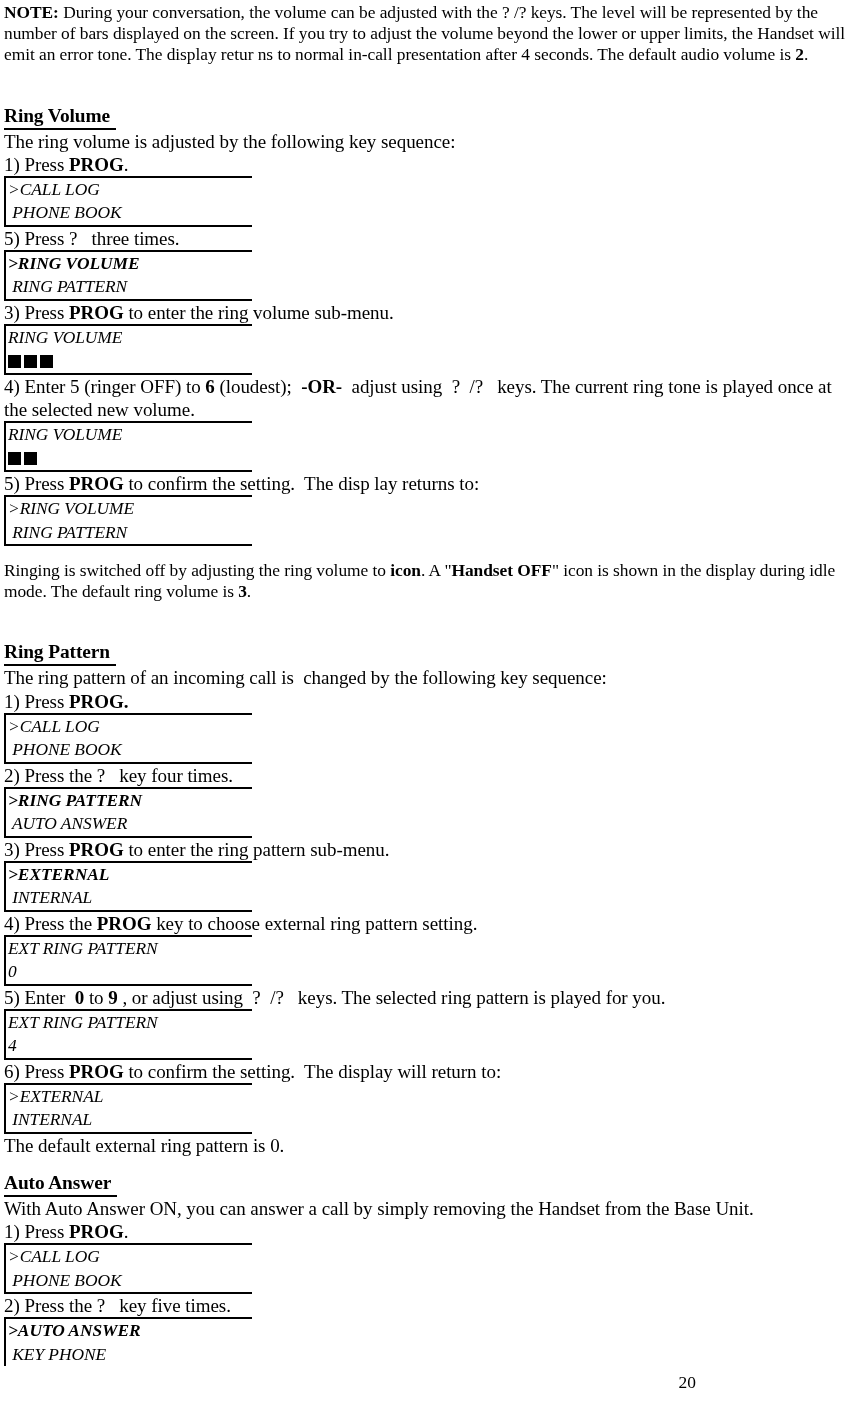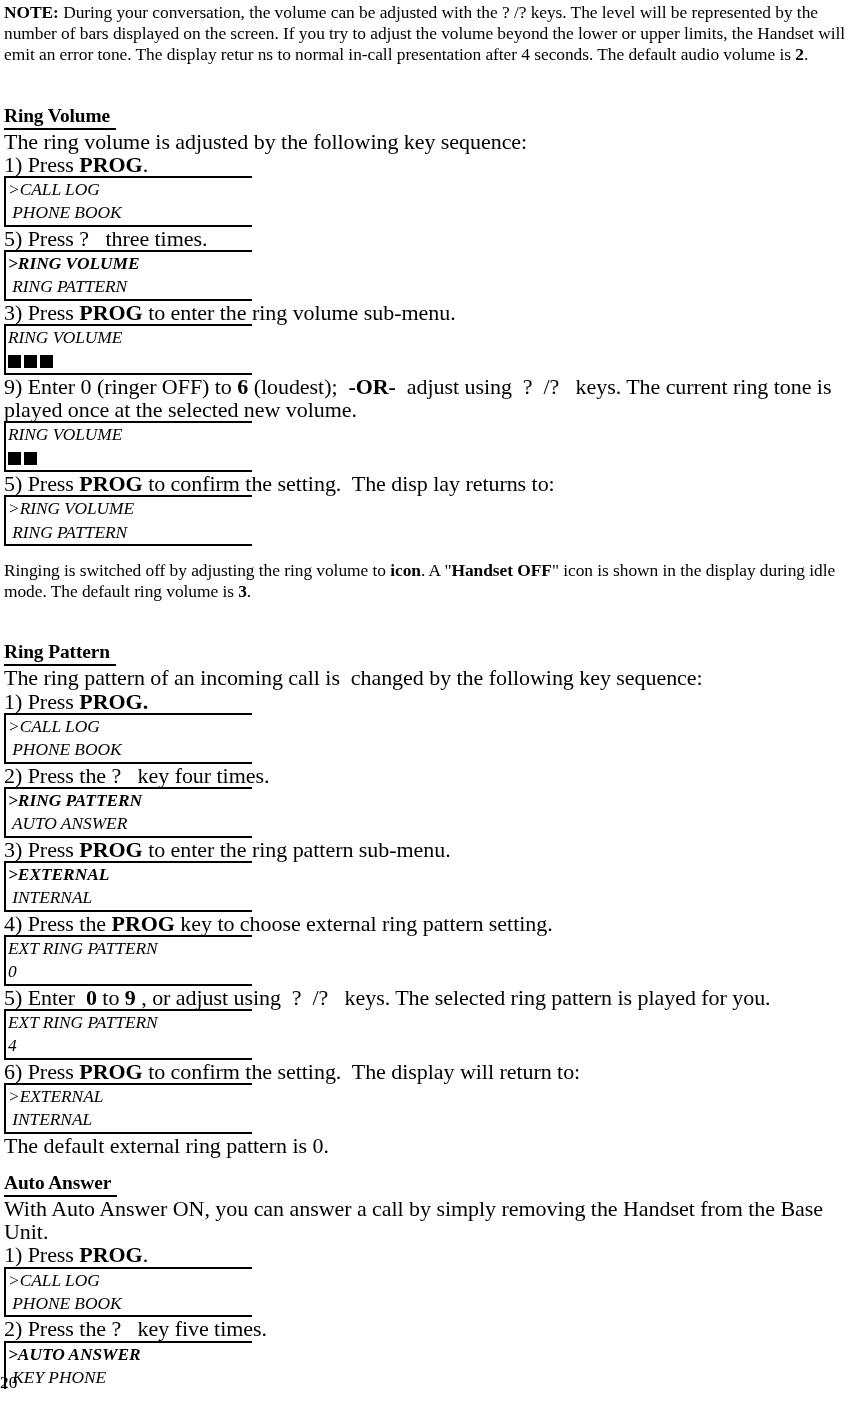--- a/index.html
+++ b/index.html
@@ -52,21 +52,21 @@
     border-bottom: 2.6px solid #000;
     padding-bottom: 0px;
     padding-right: 6px;
     letter-spacing: -0.1px;
   }
   .title-wrap { line-height: 26px; }
 
   
   .step {
     margin: 0;
-    font-size: 22px;
+    font-size: 19px;
     line-height: 23.2px;
     white-space: pre-wrap;
     letter-spacing: -0.05px;
   }
   .step b { font-weight: bold; }
 
   
   .lcd {
     width: 248px;
     box-sizing: border-box;
@@ -102,21 +102,21 @@
     background: #000;
     margin-right: 3px;
   }
 
   
   .page-number {
     position: absolute;
     left: 0;
     top: 1372px;
     width: 696px;
-    text-align: left;
+    text-align: right;
     font-size: 17.4px;
     line-height: 20px;
   }
 </style>
 </head>
 <body>
 
 <div class="page">
   <div class="content">
 
@@ -143,21 +143,21 @@
       <div class="lcd-line"> RING PATTERN</div>
     </div>
 
     <p class="step"><span>3) Press </span><b>PROG</b><span> to enter the ring volume sub-menu.</span></p>
 
     <div class="lcd">
       <div class="lcd-line">RING VOLUME</div>
       <div class="lcd-line bars"><span class="bar-block"></span><span class="bar-block"></span><span class="bar-block"></span></div>
     </div>
 
-    <p class="step"><span>9) Enter 0 (ringer OFF) to </span><b>6</b><span> (loudest);  </span><b>-OR-</b><span>  adjust using  ?  /?   keys. The current ring tone is played once at the selected new volume.</span></p>
+    <p class="step"><span>4) Enter 5 (ringer OFF) to </span><b>6</b><span> (loudest);  </span><b>-OR-</b><span>  adjust using  ?  /?   keys. The current ring tone is played once at the selected new volume.</span></p>
 
     <div class="lcd">
       <div class="lcd-line">RING VOLUME</div>
       <div class="lcd-line bars"><span class="bar-block"></span><span class="bar-block"></span></div>
     </div>
 
     <p class="step"><span>5) Press </span><b>PROG</b><span> to confirm the setting.  The disp lay returns to:</span></p>
 
     <div class="lcd">
       <div class="lcd-line">&gt;RING VOLUME</div>

